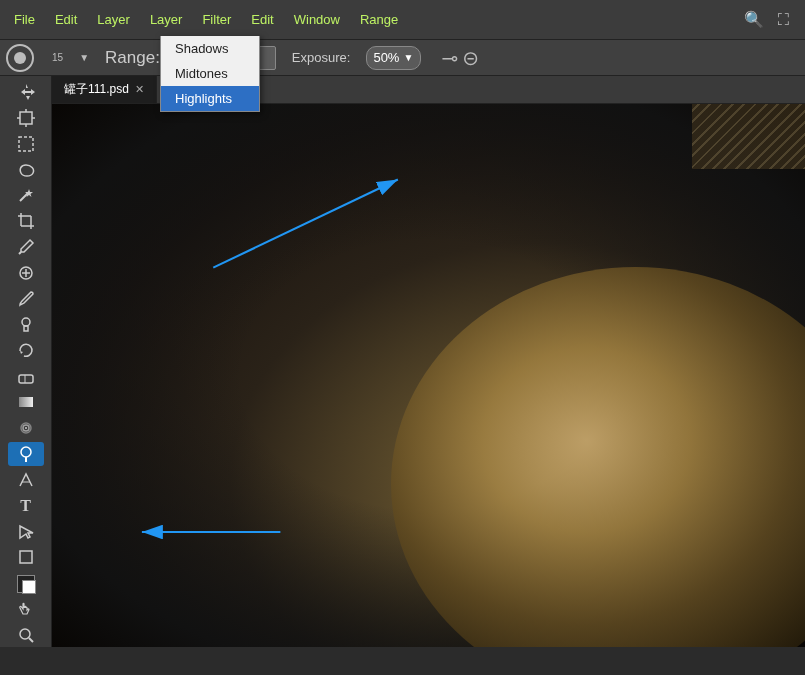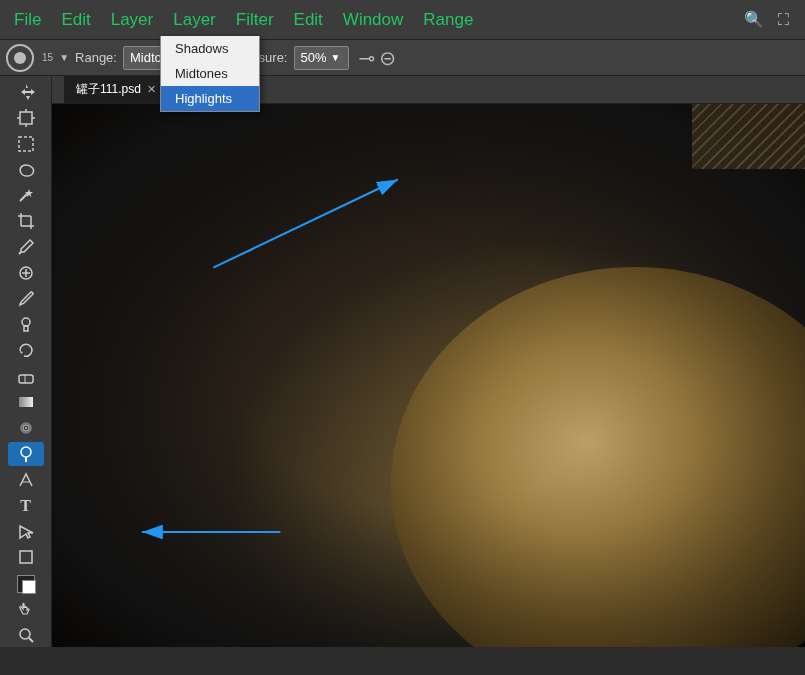--- a/index.html
+++ b/index.html
@@ -11,73 +11,73 @@
       background: #3c3c3c;
       height: 40px;
       padding: 0 4px;
       border-bottom: 1px solid #222;
     }
     .menu-item {
       padding: 0 10px;
       height: 100%;
       display: flex; align-items: center;
       cursor: pointer;
-      color: #22c55e;
-      font-size: 17px;
+      color: #bef264;
+      font-size: 13px;
     }
 
     
     .menubar-icons { margin-left: auto; display: flex; align-items: center; gap: 6px; padding-right: 8px; }
     .menubar-icon { font-size: 16px; cursor: pointer; color: #bbb; padding: 4px; }
 
     
     #optionsbar {
       display: flex; align-items: center;
       background: #404040;
       height: 36px;
       padding: 0 6px;
-      gap: 6px;
+      gap: 16px;
       border-bottom: 1px solid #222;
     }
     .opt-brush-circle {
       width: 28px; height: 28px;
       border-radius: 50%;
       border: 2px solid #bbb;
       display: flex; align-items: center; justify-content: center;
       font-size: 9px; color: #bbb; cursor: pointer;
       position: relative;
     }
     .opt-brush-size {
       font-size: 10px; color: #bbb; margin-left: 2px;
     }
     .opt-dropdown-arrow {
       font-size: 10px; color: #bbb; cursor: pointer;
     }
-    .opt-label { color: #ccc; font-size: 13px; }
+    .opt-label { color: #ccc; font-size: 17px; }
     .opt-dropdown {
       display: flex; align-items: center;
       background: #5a5a5a;
       border: 1px solid #888;
       border-radius: 2px;
       padding: 2px 6px;
       cursor: pointer;
       font-size: 13px;
       color: #fff;
       min-width: 90px;
       height: 24px;
       position: relative;
     }
     .opt-dropdown span { flex: 1; }
     .opt-dropdown .arr { font-size: 10px; margin-left: 4px; }
     .opt-exposure-label { color: #ccc; font-size: 13px; }
     .opt-exposure-val {
       display: flex; align-items: center;
       background: #5a5a5a;
       border: 1px solid #888;
-      border-radius: 2px;
+      border-radius: 10px;
       padding: 2px 6px;
       cursor: pointer;
       font-size: 13px;
       color: #fff;
       height: 24px;
       min-width: 55px;
     }
     .opt-exposure-val .arr { font-size: 10px; margin-left: 4px; }
     .opt-brush-icons { display: flex; gap: 4px; margin-left: 4px; }
     .opt-brush-icon { font-size: 16px; color: #bbb; cursor: pointer; }
@@ -125,21 +125,20 @@
     .tab {
       padding: 0 12px;
       height: 100%;
       display: flex; align-items: center;
       background: #555;
       border-right: 1px solid #222;
       font-size: 12px;
       color: #ddd;
       cursor: pointer;
       gap: 6px;
-      margin-left: 12px;
     }
     .tab.active { background: #1e1e1e; color: #fff; }
     .tab-close { font-size: 11px; color: #aaa; cursor: pointer; }
 
     
     #image-canvas {
       position: absolute;
       top: 28px; left: 0; right: 0; bottom: 0;
       overflow: hidden;
     }

